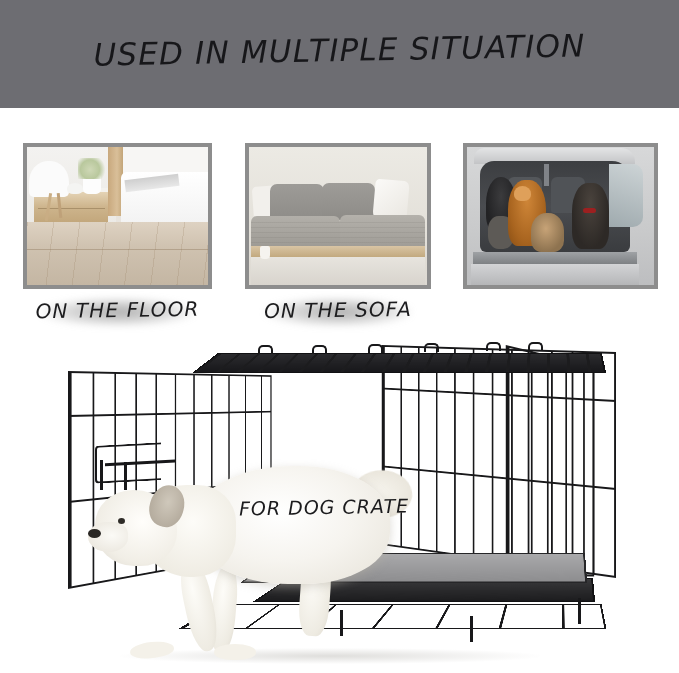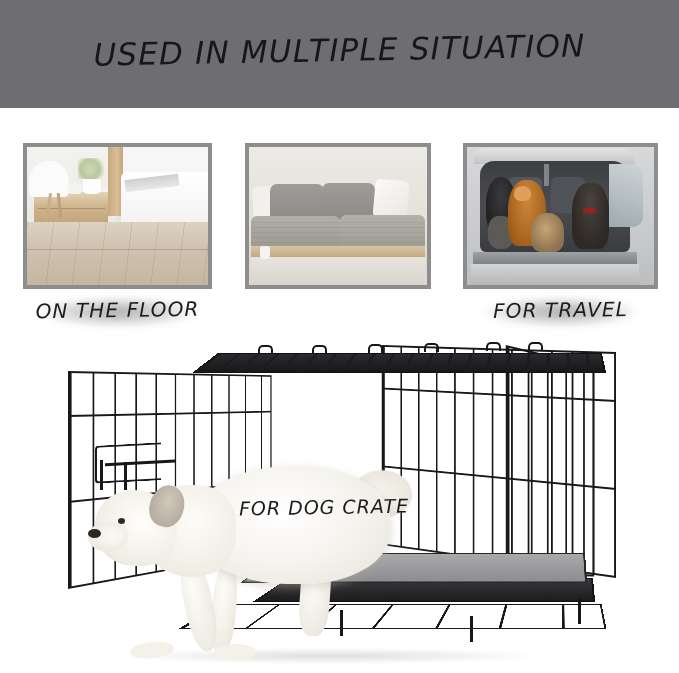--- a/index.html
+++ b/index.html
@@ -503,23 +503,23 @@
       <div class="s3-collar"></div>
       <div class="s3-sill"></div>
       <div class="s3-bumper"></div>
     </div>
   </div>
 
   <div class="caption-wrap c1">
     <div class="caption-glow"></div>
     <div class="caption-text">ON THE FLOOR</div>
   </div>
-  <div class="caption-wrap c3">
+  <div class="caption-wrap c2">
     <div class="caption-glow"></div>
-    <div class="caption-text">FOR TRAVEL</div>
+    <div class="caption-text">ON THE SOFA</div>
   </div>
 </div>
 
 <div class="hero"></div>
 
 <div class="hero-shadow"></div>
 
 <div class="crate-side2"></div>
 <div class="crate-side"></div>
 <div class="crate-door"></div>

